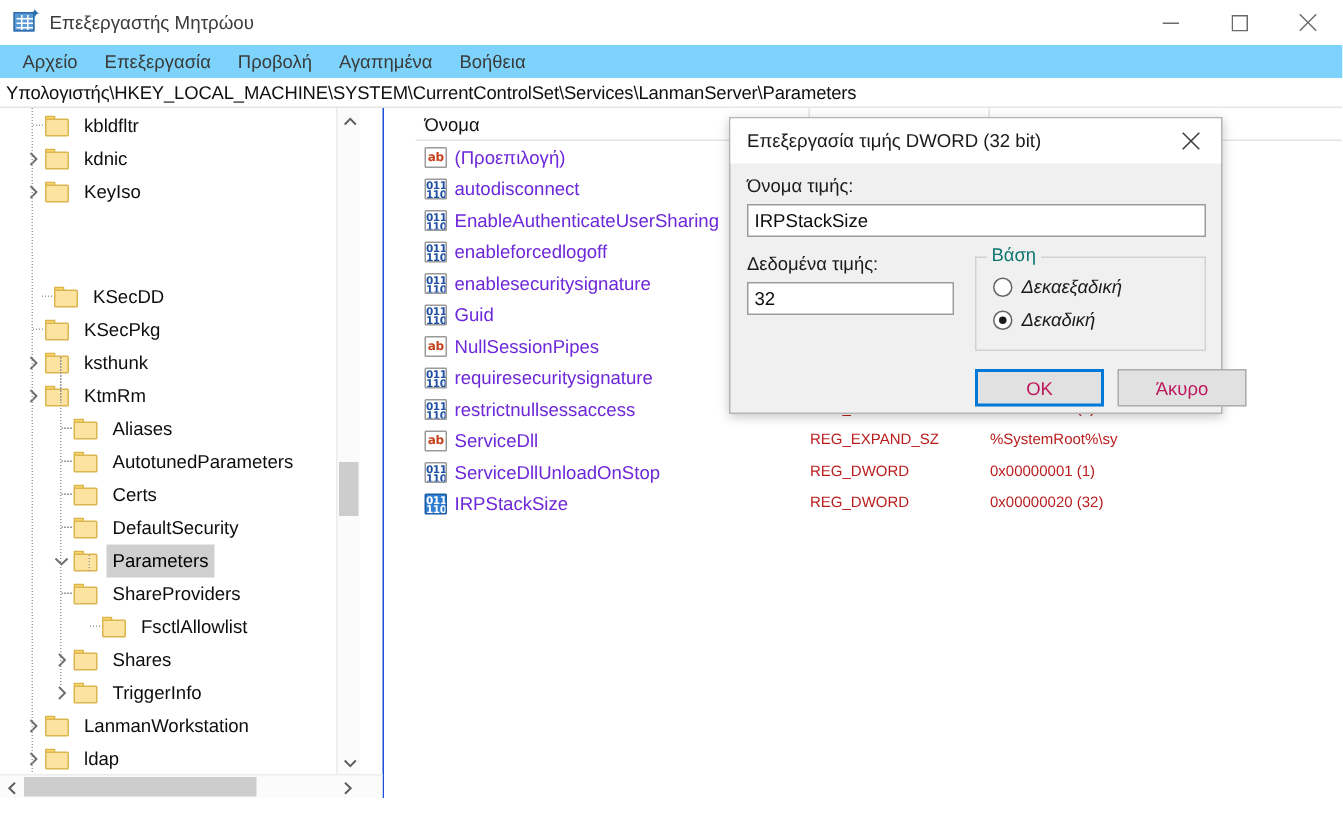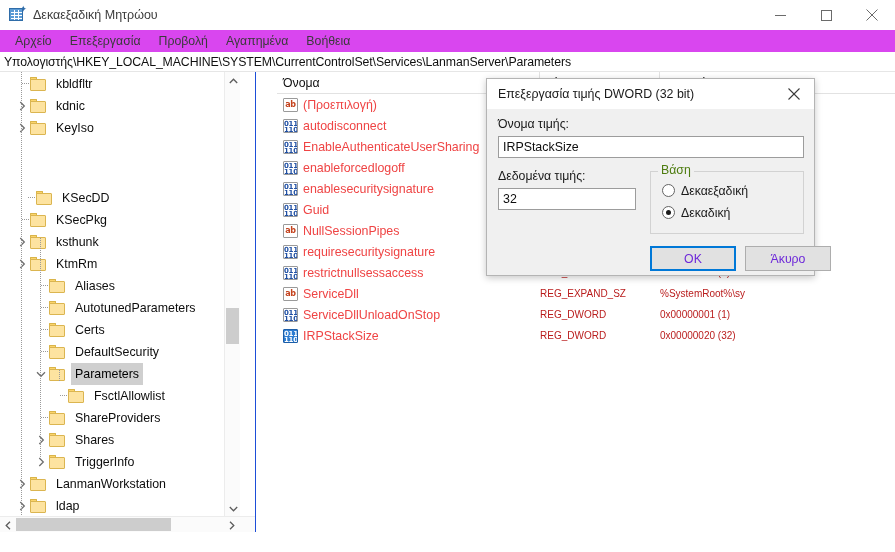--- a/index.html
+++ b/index.html
@@ -58,21 +58,21 @@
     width: 46px; height: 30px;
     display: flex; align-items: center; justify-content: center;
     color: #6b6b6b;
   }
   .tb-btn svg { display: block; }
 
   
   .menubar {
     position: absolute; left: 0; top: 30px; width: 895px; height: 22px;
     display: flex; align-items: center;
-    background: #d946ef;
+    background: #7dd3fc;
     padding-left: 6px;
   }
   .menu-item {
     font-size: 12.3px; color: #3a3a3a;
     padding: 2px 9px; white-space: nowrap;
   }
 
   
   .addressbar {
     position: absolute; left: 0; top: 52px; width: 895px; height: 20px;
@@ -214,21 +214,21 @@
     font-size: 7px; font-weight: bold;
     line-height: 6px;
     text-align: center;
     letter-spacing: -0.3px;
   }
   .regicon.str .txt { color: #c4431e; padding-top: 3px; font-size: 8px; }
   .regicon.bin .txt { color: #1f4fa3; padding-top: 1px; }
   .regicon.bin.sel { background: #2e7dd1; border-color: #1c5ea8; }
   .regicon.bin.sel .txt { color: #ffffff; }
   .lname {
-    font-size: 12.4px; color: #ef4444;
+    font-size: 12.4px; color: #6d28d9;
   }
   .cell-type, .cell-data {
     position: absolute; top: 0; height: 21px;
     font-size: 10px; color: #b91c1c;
     line-height: 21px;
     white-space: nowrap; overflow: hidden;
   }
 
   
   .dialog {
@@ -267,61 +267,62 @@
     padding-left: 4px;
     white-space: nowrap; overflow: hidden;
   }
   .groupbox {
     position: absolute;
     border: 1px solid #d2d2d2;
   }
   .gb-title {
     position: absolute; top: -9px; left: 7px;
     background: #f0f0f0; padding: 0 3px;
-    font-size: 12.3px; color: #4d7c0f;
+    font-size: 12.3px; color: #0f766e;
     white-space: nowrap;
   }
   .radio {
-    position: absolute; display: flex; 
+    position: absolute; display: flex; align-items: center;
     white-space: nowrap;
+    font-style: italic;
   }
   .radio .knob {
     width: 13px; height: 13px; border-radius: 50%;
     background: #ffffff; border: 1px solid #646464;
     margin-right: 6px; flex: 0 0 auto; position: relative;
   }
   .radio.on .knob:after {
     content: ""; position: absolute;
     left: 3px; top: 3px; width: 5px; height: 5px;
     border-radius: 50%; background: #1a1a1a;
   }
   .radio .rl { font-size: 12.3px; color: #1a1a1a; }
   .dbtn {
     position: absolute; height: 25px;
     background: #e1e1e1;
     border: 1px solid #adadad;
-    font-size: 12.3px; color: #6d28d9;
+    font-size: 12.3px; color: #be185d;
     display: flex; align-items: center; justify-content: center;
   }
   .dbtn.default {
     border: 2px solid #0078d7;
     background: #e1e1e1;
   }
 </style>
 </head>
 <body>
 
 <div id="app">
 
   <div class="titlebar">
     <div class="tb-icon">
       <div class="gl"></div>
         <span class="star">✦</span>
     </div>
-    <div class="tb-title">Δεκαεξαδική Μητρώου</div>
+    <div class="tb-title">Επεξεργαστής Μητρώου</div>
     <div class="tb-buttons">
       <div class="tb-btn">
         <svg width="11" height="11" viewBox="0 0 11 11">
             <line x1="0" y1="5.5" x2="11" y2="5.5" stroke="#6b6b6b" stroke-width="1"></line>
           </svg>
       </div>
       <div class="tb-btn">
         <svg width="11" height="11" viewBox="0 0 11 11">
             <rect x="0.5" y="0.5" width="10" height="10" fill="none" stroke="#6b6b6b" stroke-width="1"></rect>
           </svg>
@@ -459,35 +460,35 @@
               <svg width="10" height="7" viewBox="0 0 10 7">
                 <polyline points="1,1.3 5,5.3 9,1.3" fill="none" stroke="#6e6e6e" stroke-width="1.3"></polyline>
               </svg>
             </span>
             <span class="folder">
               <span class="tab"></span>
               <span class="body"></span>
             </span>
             <span class="tlabel">Parameters</span>
           </div>
+          <div class="trow" style="padding-left: 33px;">
+            <span class="dots"></span>
+            <span class="folder">
+              <span class="tab"></span>
+              <span class="body"></span>
+            </span>
+            <span class="tlabel">ShareProviders</span>
+          </div>
           <div class="trow" style="padding-left: 52px;">
             <span class="dots"></span>
             <span class="folder">
               <span class="tab"></span>
               <span class="body"></span>
             </span>
             <span class="tlabel">FsctlAllowlist</span>
-          </div>
-          <div class="trow" style="padding-left: 33px;">
-            <span class="dots"></span>
-            <span class="folder">
-              <span class="tab"></span>
-              <span class="body"></span>
-            </span>
-            <span class="tlabel">ShareProviders</span>
           </div>
           <div class="trow" style="padding-left: 33px;">
             <span class="expander">
               <svg width="7" height="10" viewBox="0 0 7 10">
                 <polyline points="1.3,1 5.3,5 1.3,9" fill="none" stroke="#6e6e6e" stroke-width="1.3"></polyline>
               </svg>
             </span>
             <span class="folder">
               <span class="tab"></span>
               <span class="body"></span>

